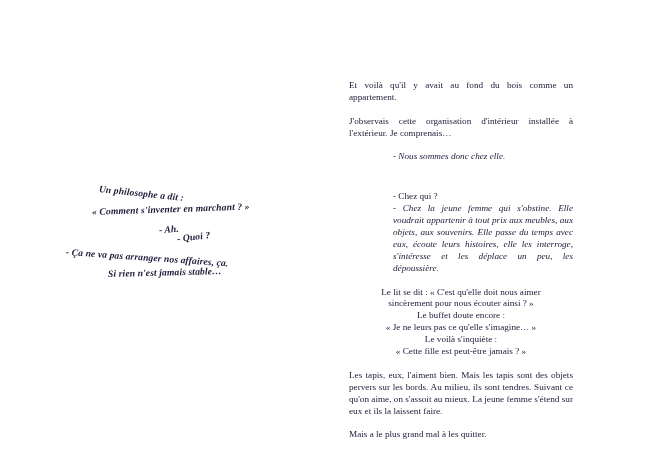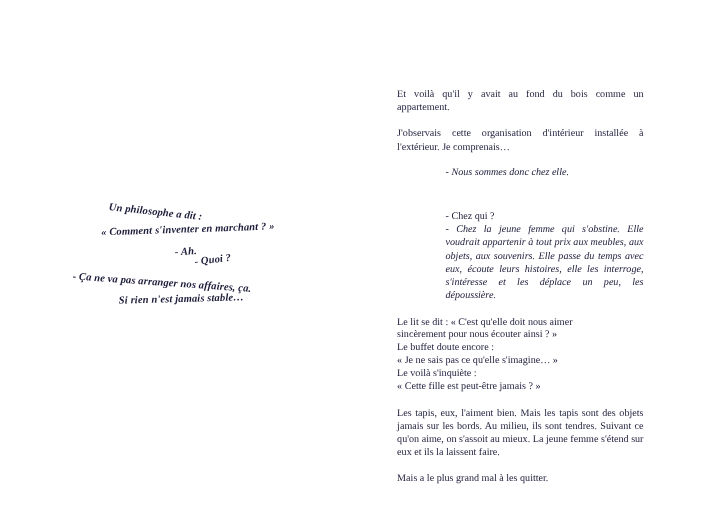--- a/index.html
+++ b/index.html
@@ -1,31 +1,31 @@
 <!DOCTYPE html>
 <html><head>
 <meta charset="utf-8">
 <style>
   html, body { margin: 0; padding: 0; }
   body {
     width: 654px; height: 464px; background: #ffffff; position: relative; overflow: hidden;
     font-family: "Liberation Serif", "DejaVu Serif", serif; color: #1c1c3a;
   }
   .left-page { position: absolute; left: 0; top: 0; width: 327px; height: 464px; }
-  .right-page { position: absolute; left: 327px; top: 0; width: 327px; height: 380px; }
+  .right-page { position: absolute; left: 315px; top: 0; width: 327px; height: 380px; }
   .poem-line {
     position: absolute; font-style: italic; font-weight: bold; font-size: 9.6px;
     white-space: nowrap; transform-origin: left center; letter-spacing: 0.1px;
   }
   .prose {
     position: absolute; left: 34px; top: 80px; width: 224px;
     font-size: 9.2px; line-height: 11.9px;
   }
   .prose p { margin: 0 0 11.9px 0; text-align: justify; }
-  .prose p.nojust { text-align: left; }
+  .prose p.nojust { text-align: center; }
   .dialogue { margin: 0 0 11.9px 44px; font-style: italic; text-align: justify; }
   .dialogue .dl { display: block; }
   .dialogue .upright { font-style: normal; margin-top: 28px; }
 </style>
 </head>
 <body>
 
 <div class="left-page">
   <div class="poem-line" style="left:99px; top:183px; transform: rotate(6deg);">Un philosophe a dit :</div>
   <div class="poem-line" style="left:92px; top:206px; transform: rotate(-2deg);">« Comment s'inventer en marchant ? »</div>
@@ -45,20 +45,20 @@
     </p>
     <div class="dialogue">
       <span class="dl">- Nous sommes donc chez elle.</span>
       <span class="dl upright">- Chez qui ?</span>
       <span class="dl">- Chez la jeune femme qui s'obstine. Elle voudrait appartenir à tout prix aux meubles, aux objets, aux souvenirs. Elle passe du temps avec eux, écoute leurs histoires, elle les interroge, s'intéresse et les déplace un peu, les dépoussière.</span>
     </div>
     <p class="nojust">
       <span>Le lit se dit : « C'est qu'elle doit nous aimer</span><br>
       <span>sincèrement pour nous écouter ainsi ? »</span><br>
       <span>Le buffet doute encore :</span><br>
-      <span>« Je ne sais pas ce qu'elle s'imagine… »</span><br>
+      <span>« Je ne leurs pas ce qu'elle s'imagine… »</span><br>
       <span>Le voilà s'inquiète :</span><br>
       <span>« Cette fille est peut-être jamais ? »</span>
     </p>
-    <p>Les tapis, eux, l'aiment bien. Mais les tapis sont des objets jamais sur les bords. Au milieu, ils sont tendres. Suivant ce qu'on aime, on s'assoit au mieux. La jeune femme s'étend sur eux et ils la laissent faire.</p>
+    <p>Les tapis, eux, l'aiment bien. Mais les tapis sont des objets pervers sur les bords. Au milieu, ils sont tendres. Suivant ce qu'on aime, on s'assoit au mieux. La jeune femme s'étend sur eux et ils la laissent faire.</p>
     <p>Mais a le plus grand mal à les quitter.</p>
   </div>
 </div>
 
 </body></html>

